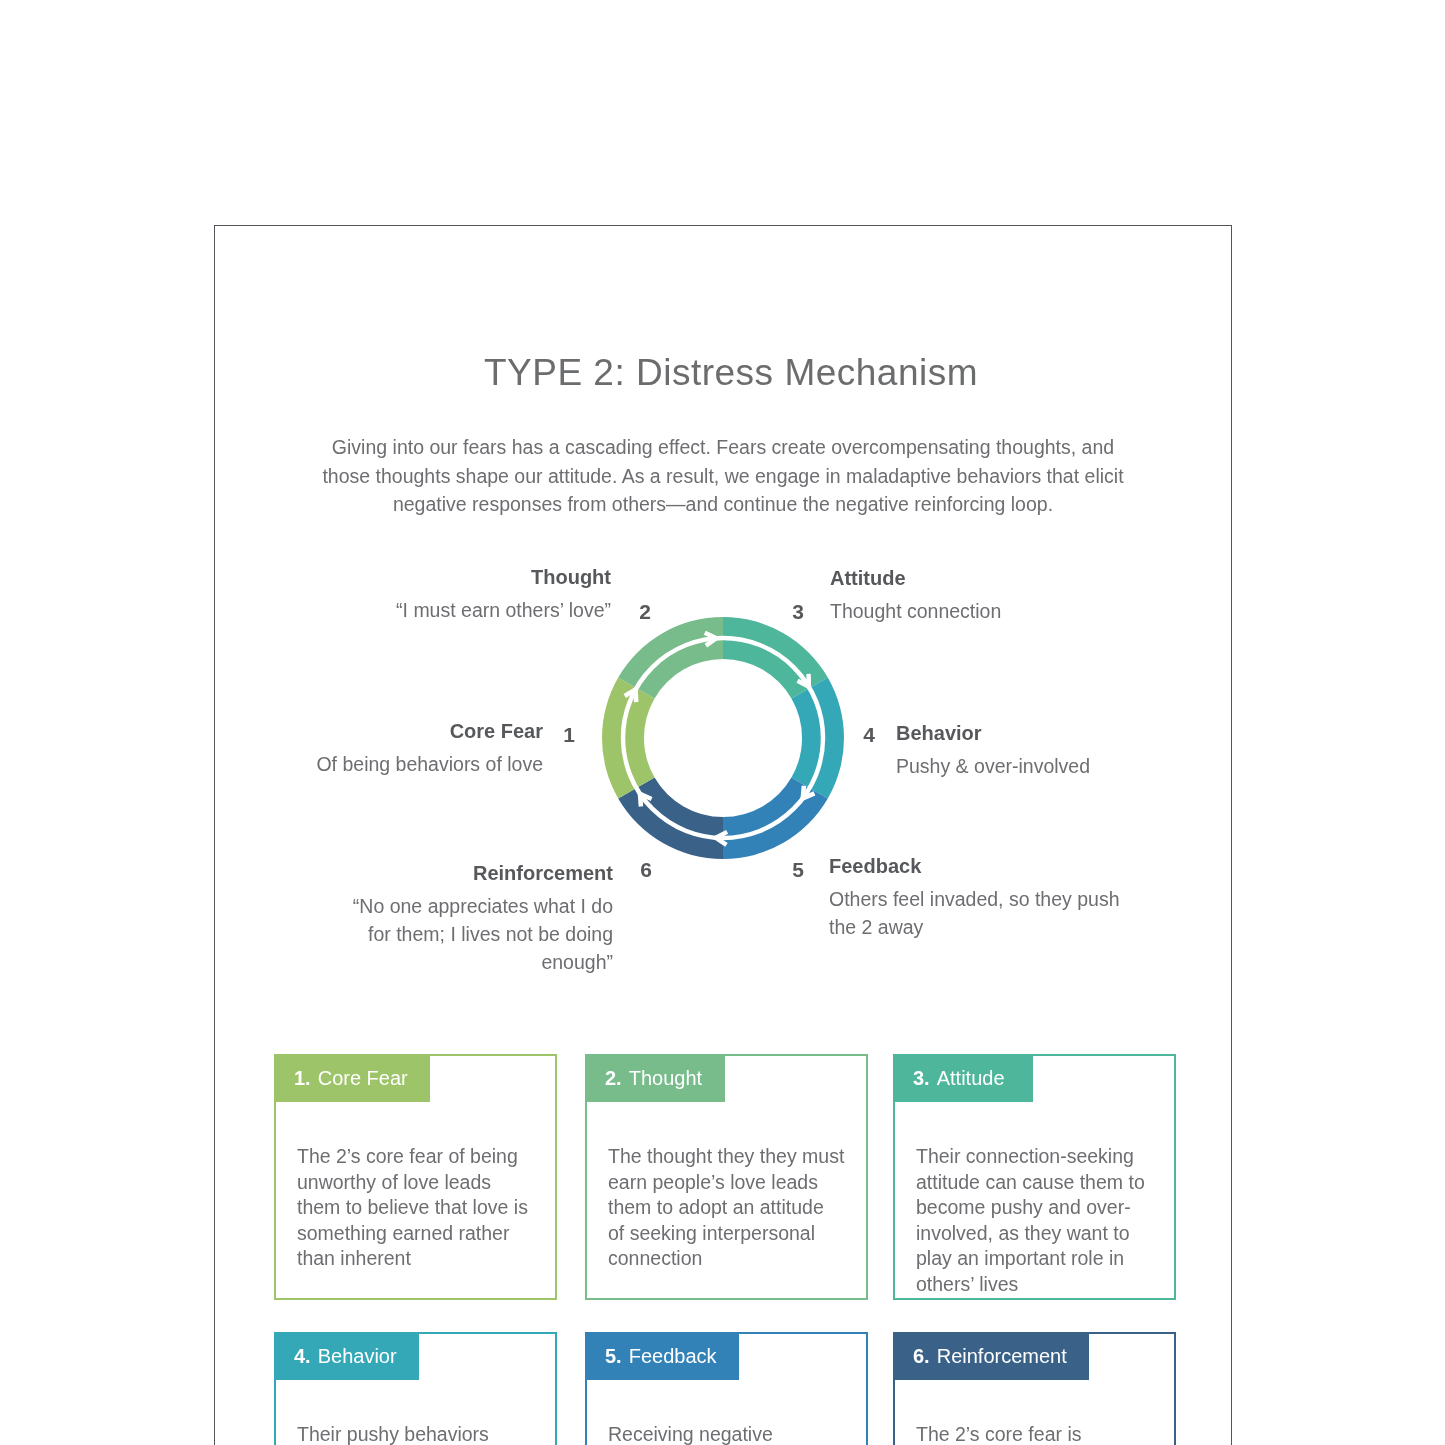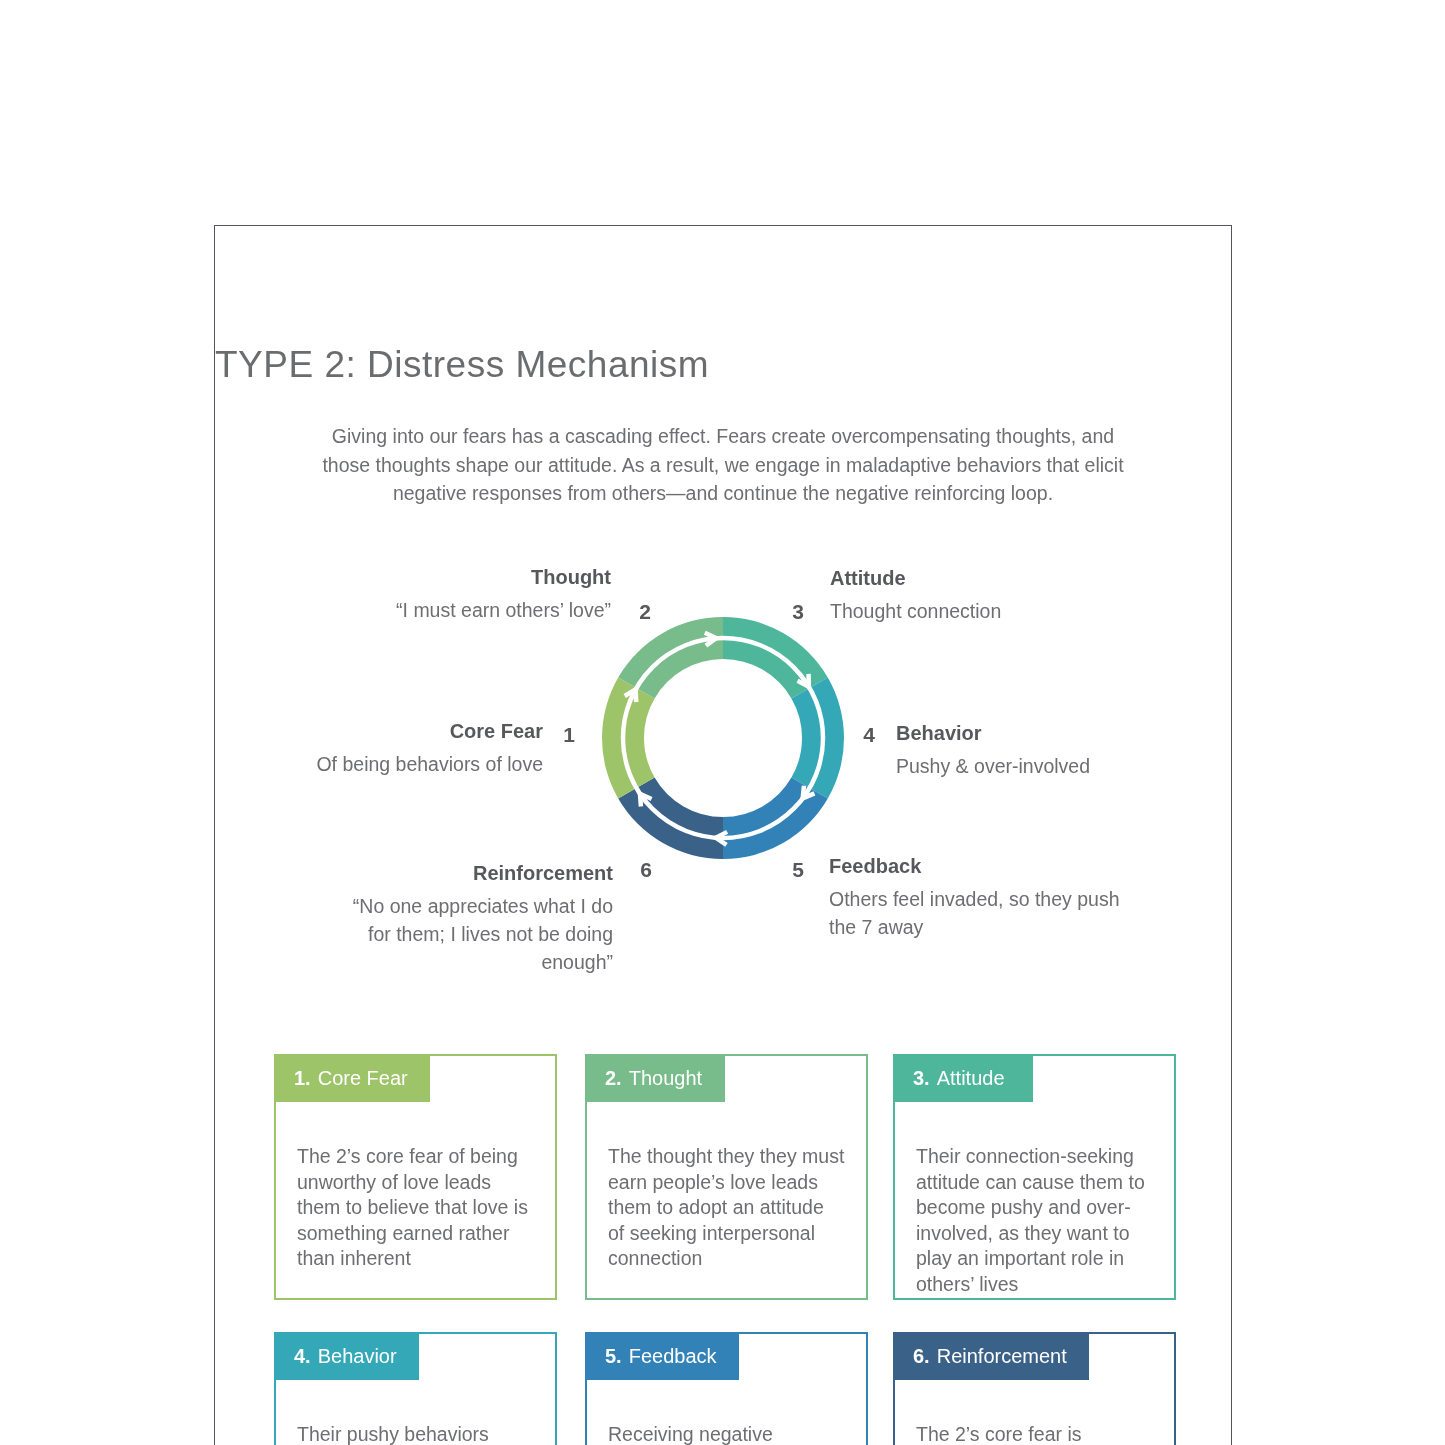--- a/index.html
+++ b/index.html
@@ -7,25 +7,25 @@
     width:1445px;height:1445px;overflow:hidden;background:#ffffff;
     font-family:"Liberation Sans","DejaVu Sans",sans-serif;
     -webkit-font-smoothing:antialiased;
   }
   .page{
     position:absolute;left:214px;top:225px;width:1016px;height:1600px;
     border:1.5px solid #54555a;background:#ffffff;
   }
   .page-title{
     position:absolute;left:0;top:118px;width:100%;
-    text-align:left;font-size:37px;font-weight:400;color:#6b6c6e;
-    letter-spacing:0.5px;margin:0;
+    text-align:center;font-size:37px;font-weight:400;color:#6b6c6e;
+    letter-spacing:0.5px;margin:8px;
   }
   .intro{
-    position:absolute;left:68px;top:196px;width:880px;
+    position:absolute;left:68px;top:207px;width:880px;
     text-align:center;font-size:19.5px;line-height:28.5px;color:#6d6e71;
     white-space:pre-line;margin:0;
   }
   .diagram{position:absolute;left:0;top:0;width:1016px;height:810px;}
   .donut{position:absolute;left:378px;top:382px;width:260px;height:260px;}
   .cycle-num{
     position:absolute;transform:translate(-50%,-50%);
     font-size:21px;font-weight:700;color:#57585b;
   }
   .n1{left:354px;top:509px;} .n2{left:430px;top:386px;} .n3{left:583px;top:386px;}
@@ -111,21 +111,21 @@
     </div>
 
     <div class="step-group g-behavior">
       <p class="step-label">Behavior</p>
       <p class="step-desc">Pushy &amp; over-involved</p>
     </div>
 
     <div class="step-group g-feedback">
       <p class="step-label">Feedback</p>
       <p class="step-desc">Others feel invaded, so they push
-the 7 away</p>
+the 2 away</p>
     </div>
 
     <div class="step-group g-reinforcement">
       <p class="step-label">Reinforcement</p>
       <p class="step-desc">“No one appreciates what I do
 for them; I lives not be doing
 enough”</p>
     </div>
 
   </div>

